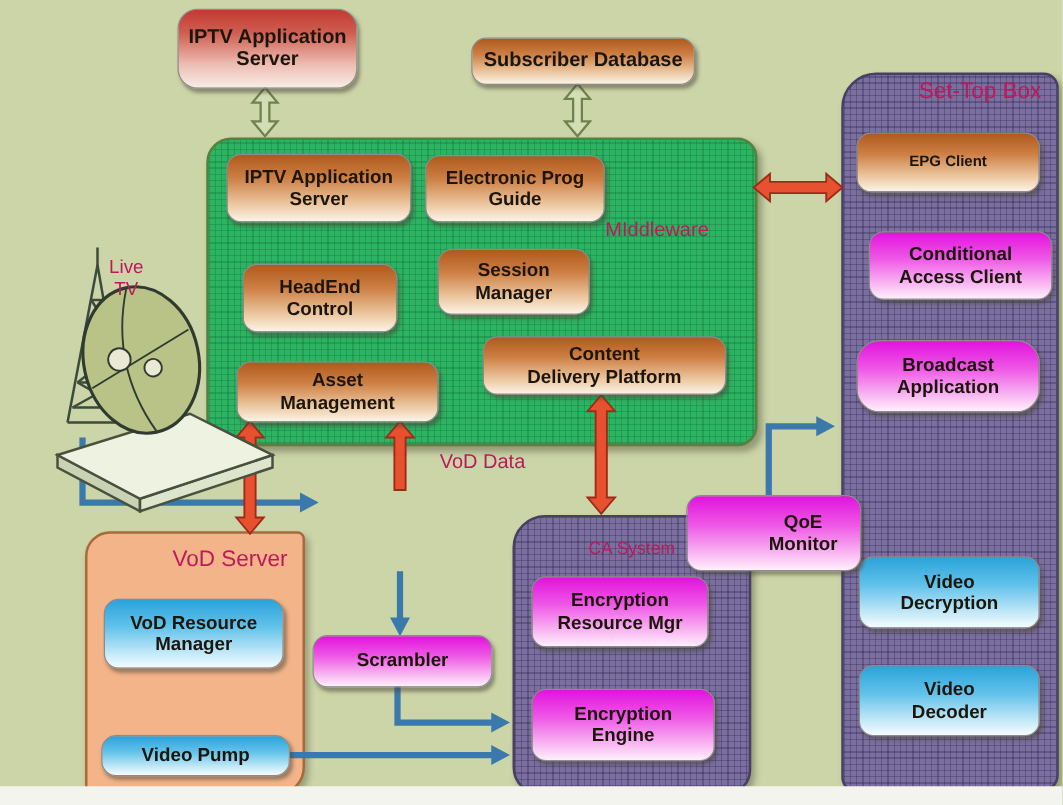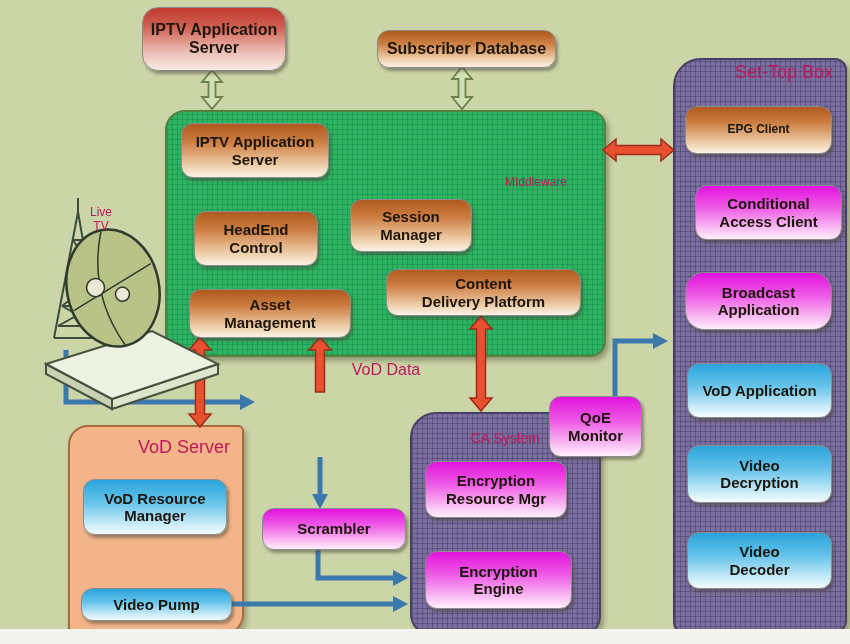--- a/index.html
+++ b/index.html
@@ -104,57 +104,58 @@
       <path d="M70 302 L155 272" fill="none" stroke="#2f3b2f" stroke-width="1.5"></path>
       <circle cx="96" cy="284" r="9" fill="#e9e9d6" stroke="#2f3b2f" stroke-width="1.5"></circle>
       <circle cx="121" cy="296" r="7" fill="#e9e9d6" stroke="#2f3b2f" stroke-width="1.5"></circle>
     </g>
   </svg>
 
   <div class="node grad-red" style="left:142px;top:7px;width:142px;height:62px;font-size:16px;">IPTV Application
 Server</div>
   <div class="node grad-orange" style="left:377px;top:30px;width:177px;height:36px;font-size:16px;">Subscriber Database</div>
 
-  <div class="label title-right" style="left:455px;top:175px;width:112px;font-size:12px;">MIddleware</div>
+  <div class="label title-right" style="left:455px;top:175px;width:112px;font-size:16px;">MIddleware</div>
   <div class="node grad-orange" style="left:181px;top:123px;width:146px;height:53px;">IPTV Application
 Server</div>
+  <div class="node grad-orange" style="left:340px;top:124px;width:142px;height:52px;">Electronic Prog
+Guide</div>
   <div class="node grad-orange" style="left:194px;top:211px;width:122px;height:53px;">HeadEnd
 Control</div>
   <div class="node grad-orange" style="left:350px;top:199px;width:120px;height:51px;">Session
 Manager</div>
   <div class="node grad-orange" style="left:189px;top:289px;width:160px;height:47px;">Asset
 Management</div>
   <div class="node grad-orange" style="left:386px;top:269px;width:193px;height:45px;">Content
 Delivery Platform</div>
 
   <div class="label title-right" style="left:693px;top:62px;width:140px;font-size:18px;">Set-Top Box</div>
   <div class="node grad-orange" style="left:685px;top:106px;width:145px;height:46px;font-size:12px;">EPG Client</div>
   <div class="node grad-magenta" style="left:685px;top:185px;width:145px;height:53px;margin-left:10px;">Conditional
 Access Client</div>
   <div class="node grad-magenta" style="left:685px;top:272px;width:145px;height:56px;border-radius:19px;">Broadcast
 Application</div>
-  <div class="node grad-blue" style="left:687px;top:363px;width:143px;height:53px;">VoD Application</div>
   <div class="node grad-blue" style="left:687px;top:445px;width:143px;height:56px;">Video
 Decryption</div>
   <div class="node grad-blue" style="left:687px;top:532px;width:143px;height:55px;">Video
 Decoder</div>
 
   <div class="label title-right" style="left:90px;top:437px;width:140px;font-size:18px;">VoD Server</div>
   <div class="node grad-blue" style="left:83px;top:479px;width:142px;height:54px;">VoD Resource
 Manager</div>
   <div class="node grad-blue" style="left:81px;top:588px;width:149px;height:31px;">Video Pump</div>
 
   <div class="label" style="left:425px;top:430px;width:115px;font-size:14px;text-align:right;">CA System</div>
   <div class="node grad-magenta" style="left:425px;top:461px;width:140px;height:55px;">Encryption
 Resource Mgr</div>
   <div class="node grad-magenta" style="left:425px;top:551px;width:145px;height:56px;">Encryption
 Engine</div>
 
-  <div class="node grad-magenta" style="left:262px;top:508px;width:142px;height:40px;">Scrambler</div>
-  <div class="node grad-magenta" style="left:549px;top:396px;width:91px;height:59px;">QoE
+  <div class="node grad-magenta" style="left:250px;top:508px;width:142px;height:40px;">Scrambler</div>
+  <div class="node grad-magenta" style="left:549px;top:396px;width:91px;height:59px;padding-left:47px;">QoE
 Monitor</div>
 
   <div class="label" style="left:340px;top:360px;width:92px;font-size:16px;">VoD Data</div>
-  <div class="label" style="left:66px;top:205px;width:70px;font-size:12px;">Live
+  <div class="label" style="left:66px;top:205px;width:70px;font-size:15px;">Live
 TV</div>
 
   <div id="bottom-strip"></div>
 </div>
 
 </body></html>

